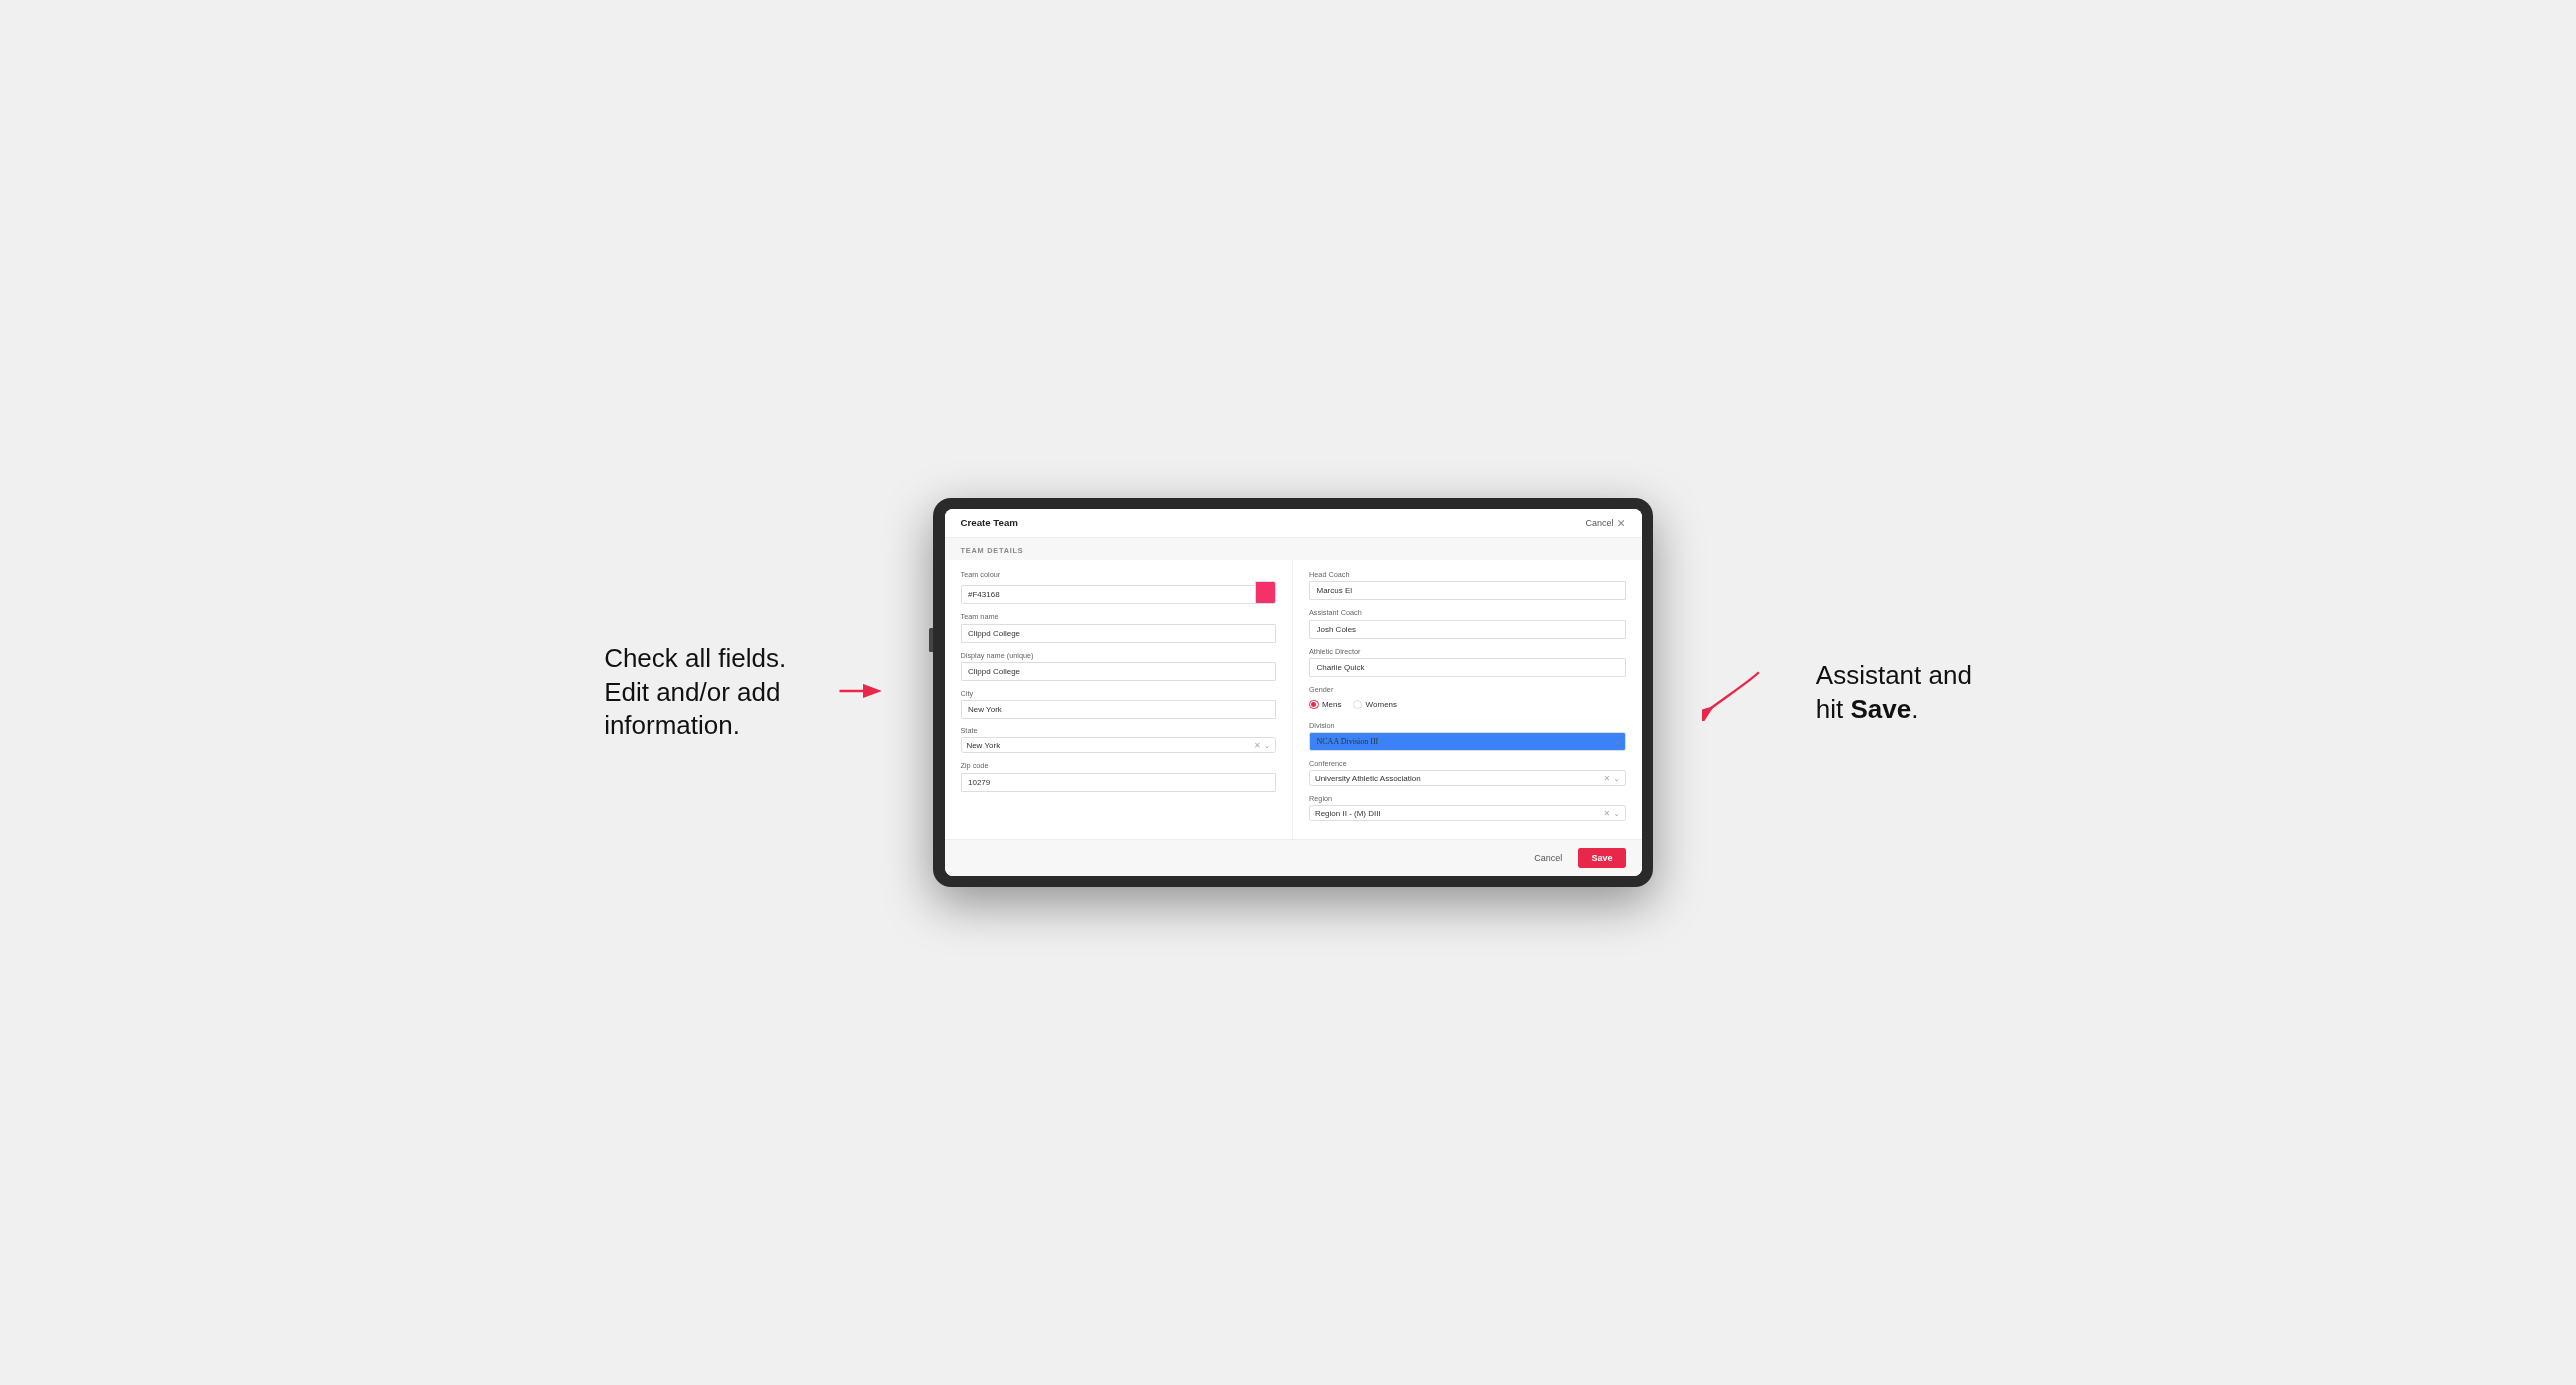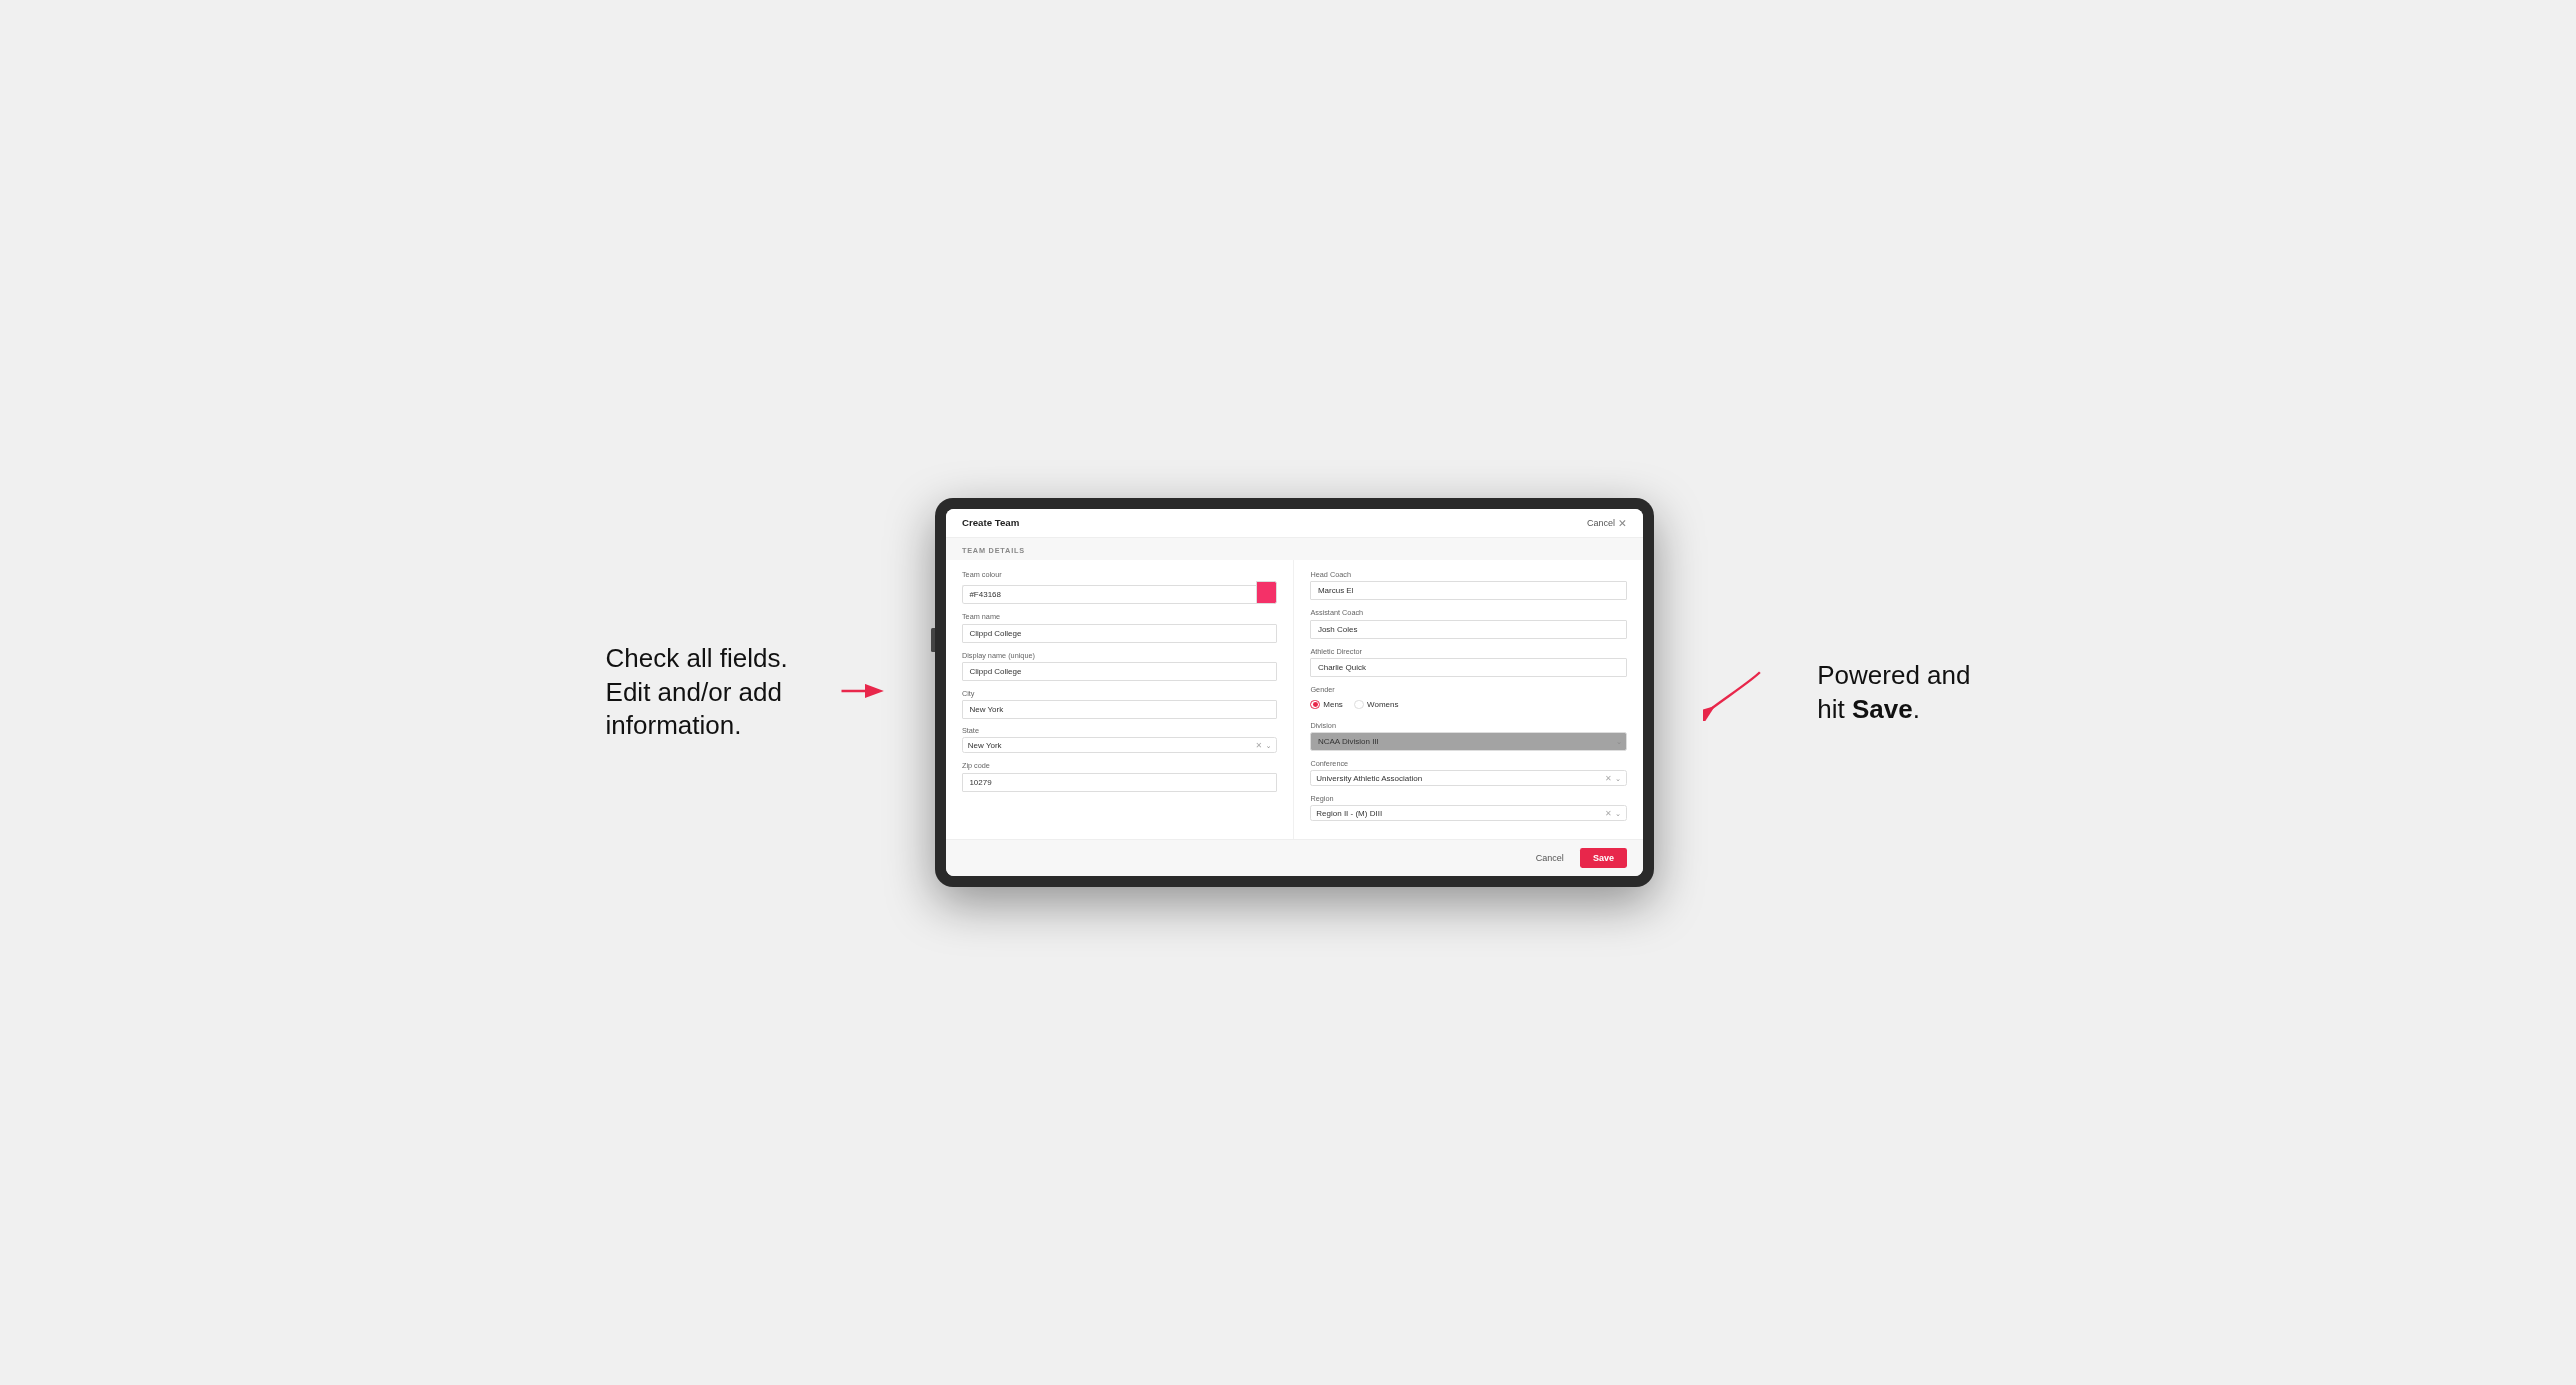--- a/index.html
+++ b/index.html
@@ -260,24 +260,25 @@
     .select-wrapper {
       position: relative;
     }
     .field-select {
       width: 100%;
       border: 0.8px solid #ddd;
       border-radius: 2.4px;
       padding: 4px 18px 4px 6.5px;
       font-size: 8px;
       color: #333;
-      background: #a3a3a3;
+      background: #3b82f6;
       outline: none;
       appearance: none;
       cursor: pointer;
+      font-family: Liberation Serif, serif;
     }
     .select-arrow {
       position: absolute;
       right: 4.9px;
       top: 50%;
       transform: translateY(-50%);
       font-size: 7.3px;
       color: #888;
       pointer-events: none;
     }
@@ -508,18 +509,18 @@
         <marker id="arrowhead-r" markerWidth="8" markerHeight="8" refX="2" refY="3" orient="auto">
           <path d="M8,0 L8,6 L0,3 z" fill="#e8274b"></path>
         </marker>
       </defs>
       <path d="M70,20 C60,30 30,50 10,65" stroke="#e8274b" stroke-width="3" fill="none" marker-end="url(#arrowhead-r)"></path>
     </svg>
   </div>
 
   <div class="right-instructions">
     <p>
-      <span>Powered and</span><br>
+      <span>Assistant and</span><br>
       <span>hit </span><strong>Save</strong><span>.</span>
     </p>
   </div>
 </div>
 
 
 </body></html>

